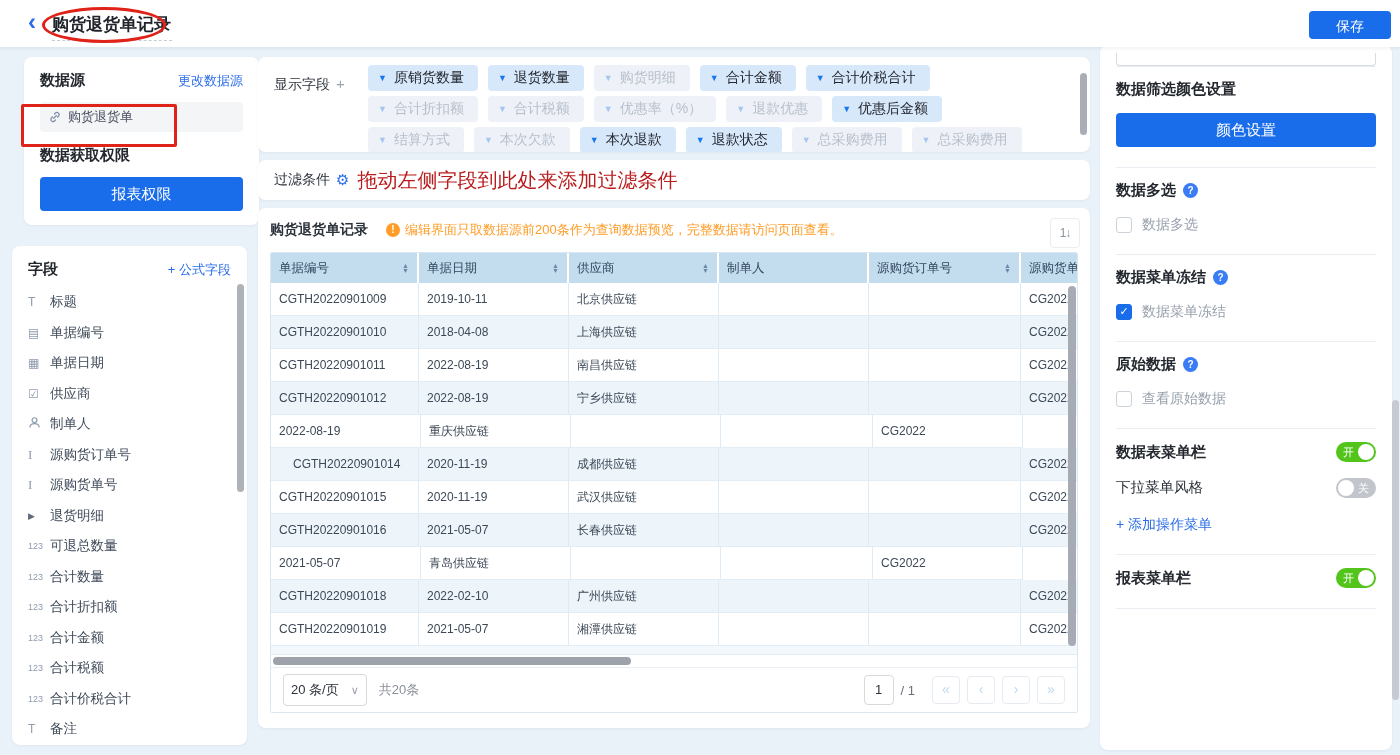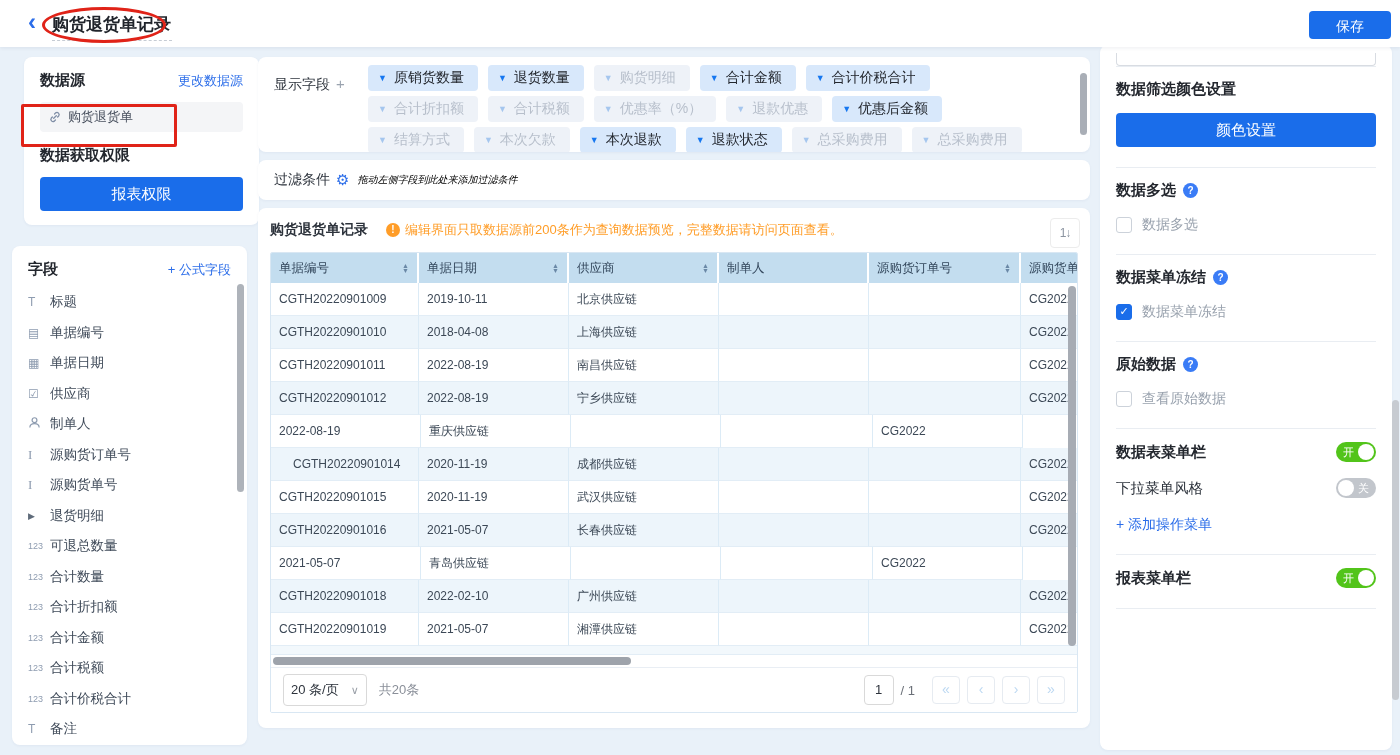--- a/index.html
+++ b/index.html
@@ -55,21 +55,21 @@
   .chip .chip-caret{font-size:9px;color:#a5c6ee;margin-right:7px;}
   .chip .chip-label{font-size:14px;color:#b7bfcb;}
   .chip.on{background:#d8e8fb;}
   .chip.on .chip-caret{color:#1677f0;}
   .chip.on .chip-label{color:#23272e;font-weight:500;}
   .chips-scroll{position:absolute;right:3px;top:16px;width:7px;height:62px;background:#a9aeb6;border-radius:4px;}
 
   .filter-card{left:258px;top:160px;width:832px;height:40px;display:flex;align-items:center;padding:0;}
   .filter-inner{display:flex;align-items:center;padding-left:16px;font-size:14px;color:#2d333c;}
   .gear{color:#2b6de9;font-size:15px;margin:0 8px 0 6px;}
-  .filter-hint{color:#000000;font-size:10px;font-style:italic;}
+  .filter-hint{color:#b91c1c;font-size:20px;}
 
   .table-card{left:258px;top:208px;width:832px;height:520px;overflow:hidden;}
   .table-title-row{display:flex;align-items:center;padding:13px 12px 0 12px;}
   .tbl-title{font-size:14px;font-weight:600;color:#2d333c;margin-right:18px;}
   .warn{display:flex;align-items:center;font-size:13px;color:#ff9d28;}
   .warn-ic{display:inline-block;width:14px;height:14px;border-radius:50%;background:#ff9d28;color:#fff;
            font-size:10px;font-weight:bold;text-align:center;line-height:14px;margin-right:5px;}
   .sort-btn{position:absolute;right:10px;top:10px;width:30px;height:30px;border:1px solid #ececec;border-radius:4px;
             background:#fff;color:#8b94a0;font-size:12px;letter-spacing:-1px;cursor:pointer;}
 
@@ -116,21 +116,21 @@
   .cbx.checked{background:#1a6dea;border-color:#1a6dea;}
   .switch{position:relative;width:40px;height:20px;border-radius:10px;cursor:pointer;flex:0 0 40px;}
   .switch .knob{position:absolute;top:2px;width:16px;height:16px;border-radius:50%;background:#fff;}
   .switch .sw-label{position:absolute;top:0;font-size:11px;color:#fff;line-height:20px;}
   .switch.on{background:#52c41a;}
   .switch.on .knob{right:2px;}
   .switch.on .sw-label{left:7px;}
   .switch.off{background:#c2c6cc;}
   .switch.off .knob{left:2px;}
   .switch.off .sw-label{right:7px;}
-  .sub-row{display:flex;align-items:center;justify-content:space-between;margin-top:16px;font-size:14.5px;color:#2d333c;}
+  .sub-row{display:flex;align-items:flex-start;justify-content:space-between;margin-top:16px;font-size:14.5px;color:#2d333c;}
   .add-link{margin-top:18px;font-size:14px;color:#2b6de9;cursor:pointer;}
 
   .window-scroll{position:absolute;right:1px;top:400px;width:7px;height:300px;background:#c7cbd1;border-radius:4px;}
 </style>
 </head>
 <body>
 
 <div class="app">
 
   <div class="topbar">

